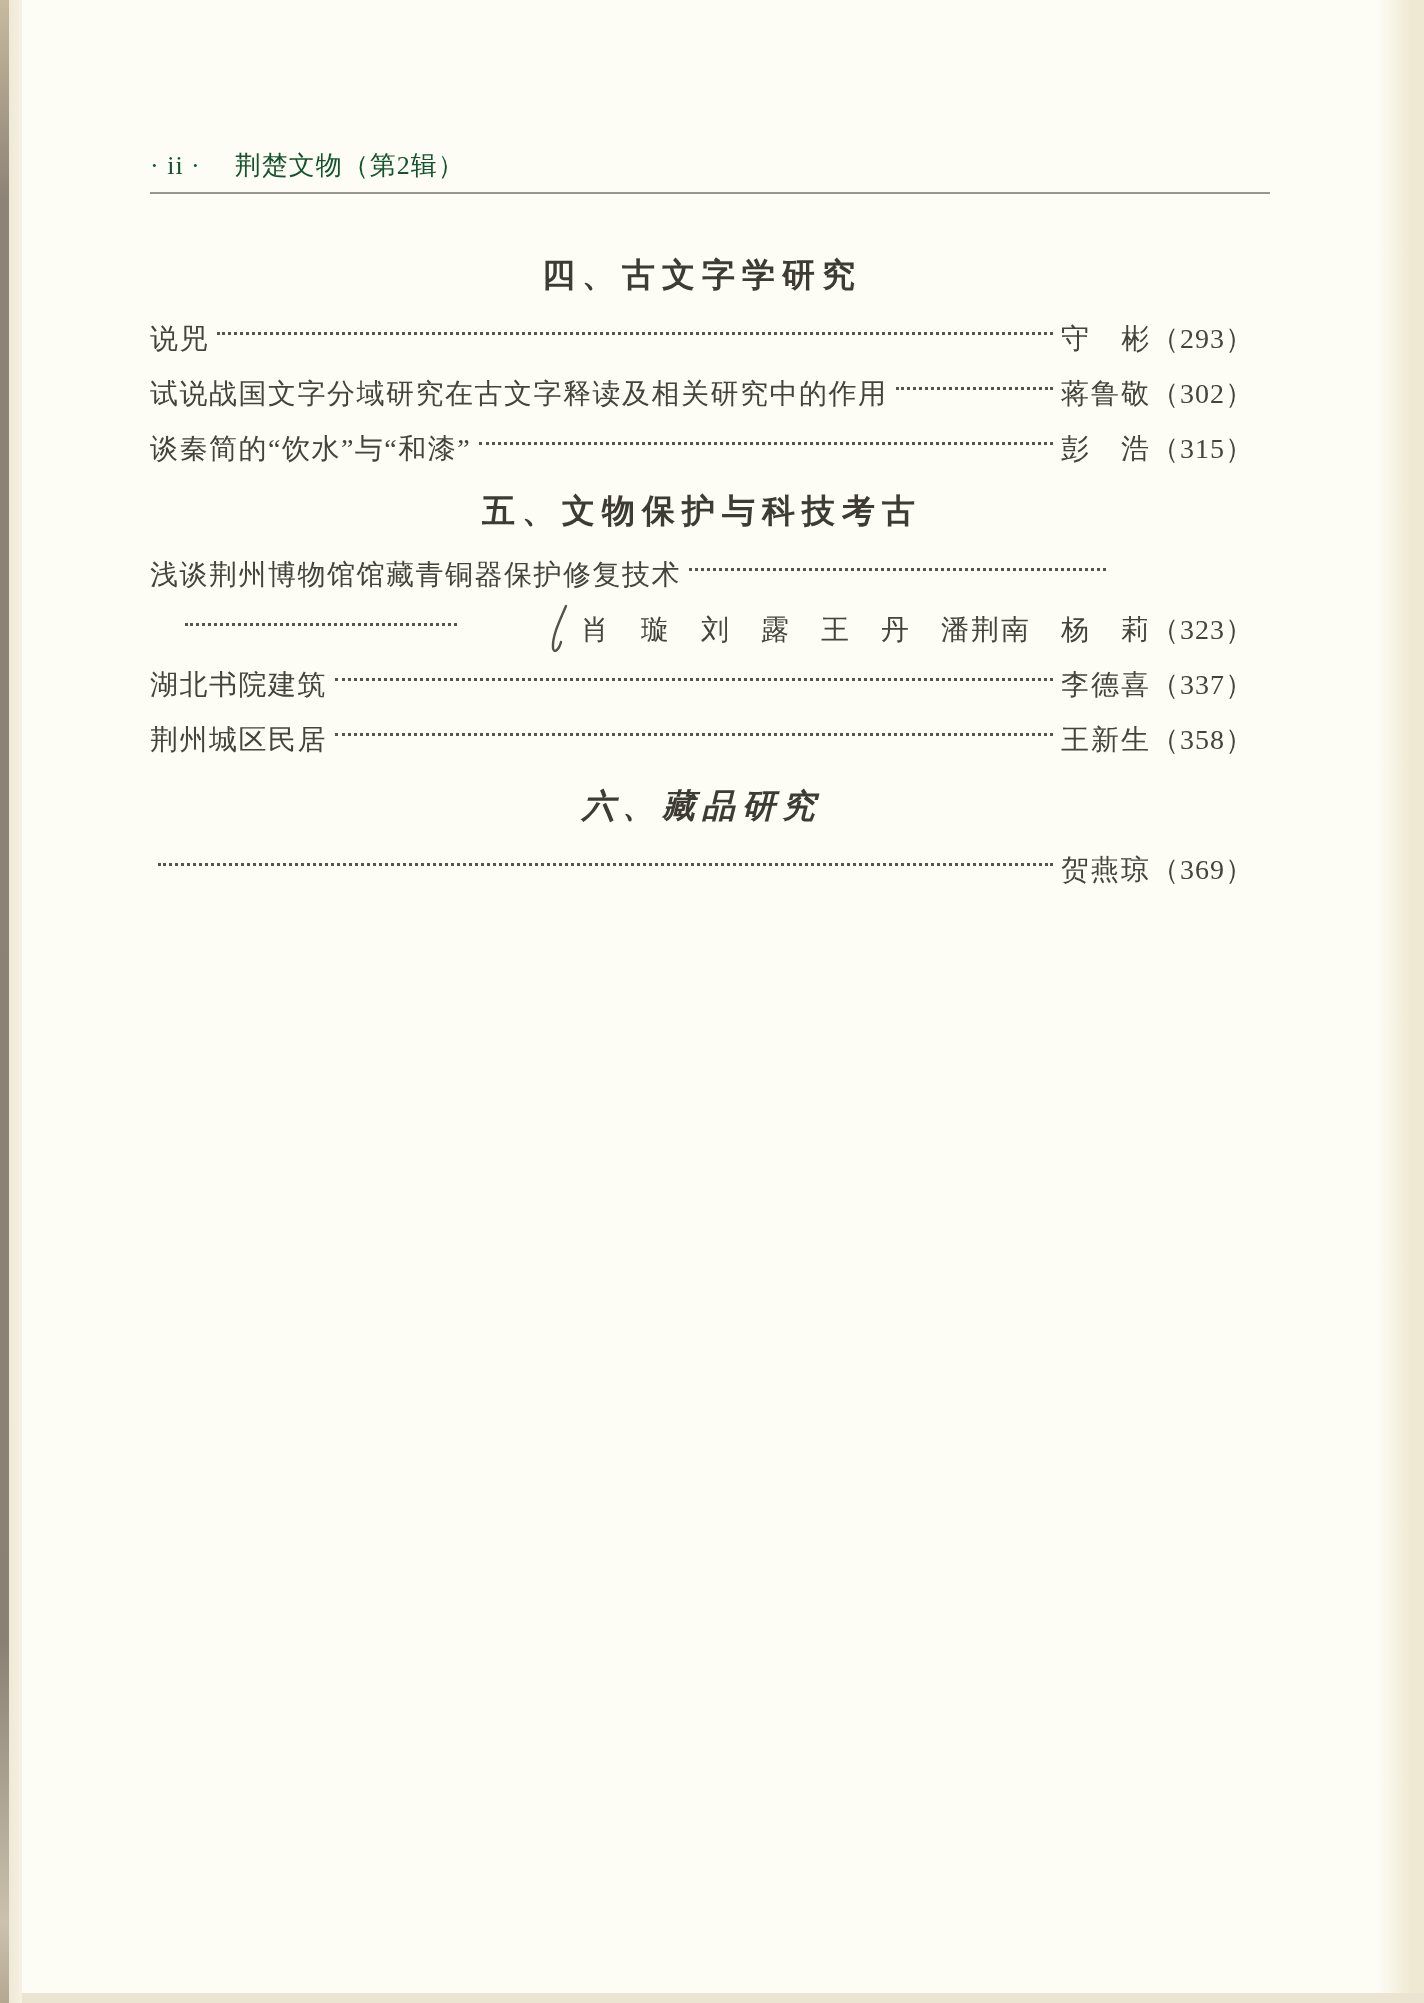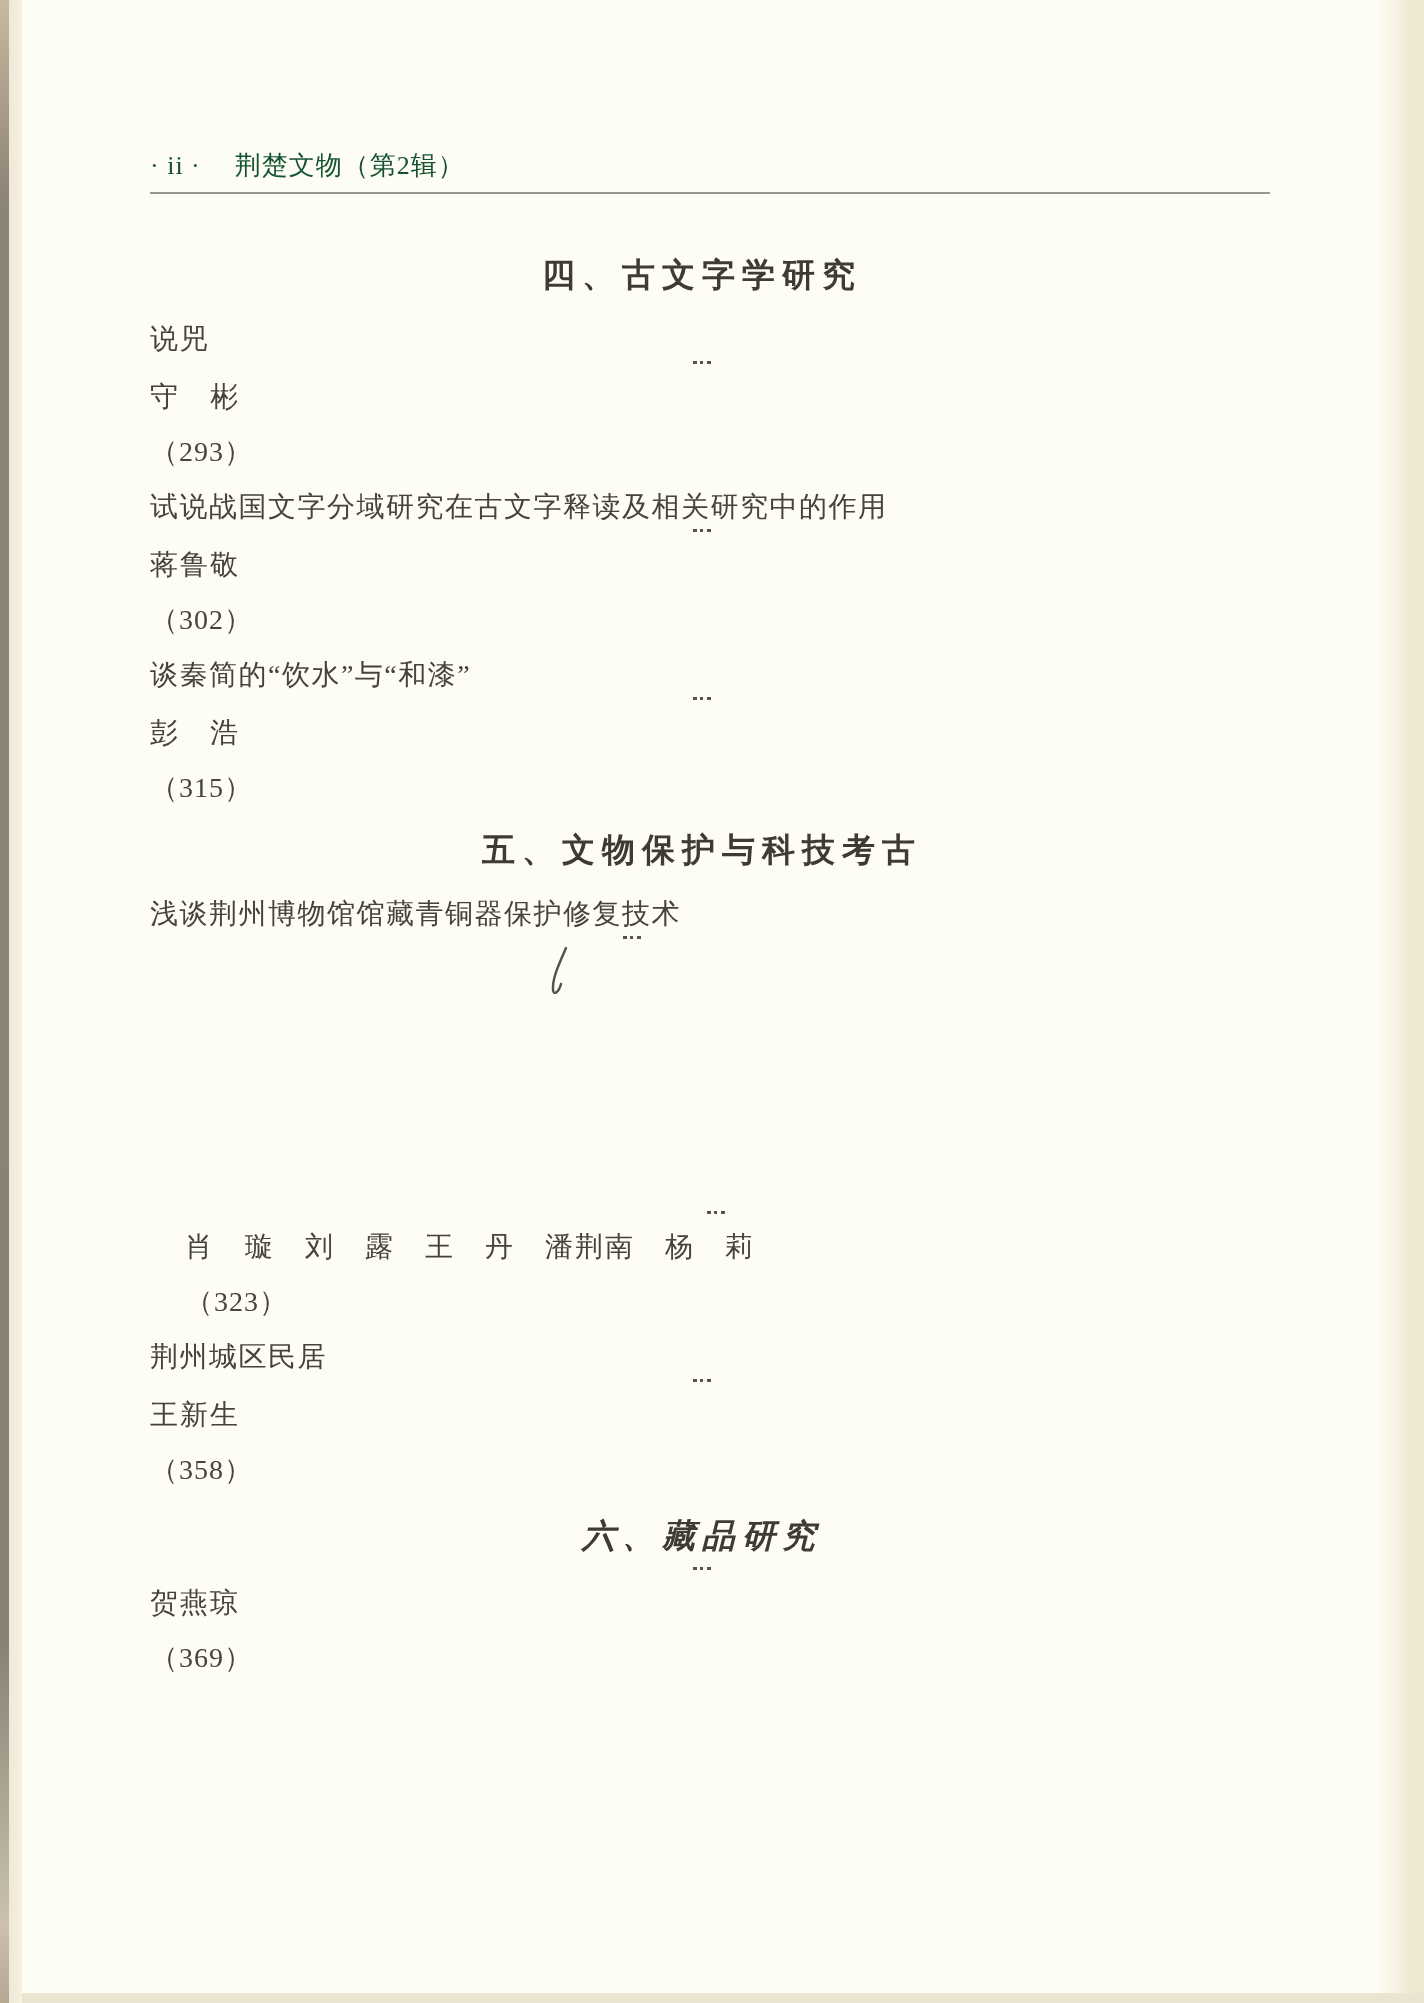--- a/index.html
+++ b/index.html
@@ -44,21 +44,21 @@
     font-family:"Liberation Sans","DejaVu Sans",sans-serif;
     font-weight:bold; font-size:33px; line-height:46px;
     letter-spacing:7px; color:#3d3b34;
   }
   .sec-1 { margin-top:58px; }
   .sec-2 { margin-top:12px; }
   .sec-3 { margin-top:16px;font-style:italic; }
   .toc { margin-top:13px; }
   .toc-row {
     display:flex; align-items:baseline;
-    font-size:28px; line-height:55px; white-space:nowrap;flex-direction:column;
+    font-size:28px; line-height:55px; white-space:nowrap;
   }
   .toc-title { letter-spacing:1.5px; }
   .dots {
     flex:1 1 auto; min-width:18px; align-self:center;
     border-bottom:3px dotted #57554b;
     transform:translateY(-5px);
     margin:0 8px;
   }
   .author { letter-spacing:2px; }
   .pageno { letter-spacing:1px; }
@@ -117,20 +117,26 @@
       <div class="toc-row row-cont">
         <span class="dots"></span>
         <span class="spacer"></span>
         <span class="author">肖　璇　刘　露　王　丹　潘荆南　杨　莉</span>
         <span class="pageno">（323）</span>
         <svg class="pen-mark" width="30" height="56" viewBox="0 0 30 56">
           <path d="M24 2 C18 16 10 32 11 44 C11.6 50 17 46 19 38" fill="none" stroke="#34322c" stroke-width="2.4" stroke-linecap="round" opacity="0.85"></path>
         </svg>
       </div>
       <div class="toc-row">
+        <span class="toc-title">湖北书院建筑</span>
+        <span class="dots"></span>
+        <span class="author">李德喜</span>
+        <span class="pageno">（337）</span>
+      </div>
+      <div class="toc-row">
         <span class="toc-title">荆州城区民居</span>
         <span class="dots"></span>
         <span class="author">王新生</span>
         <span class="pageno">（358）</span>
       </div>
     </div>
 
     <div class="section-title sec-3">六、藏品研究</div>
     <div class="toc">
       <div class="toc-row">

